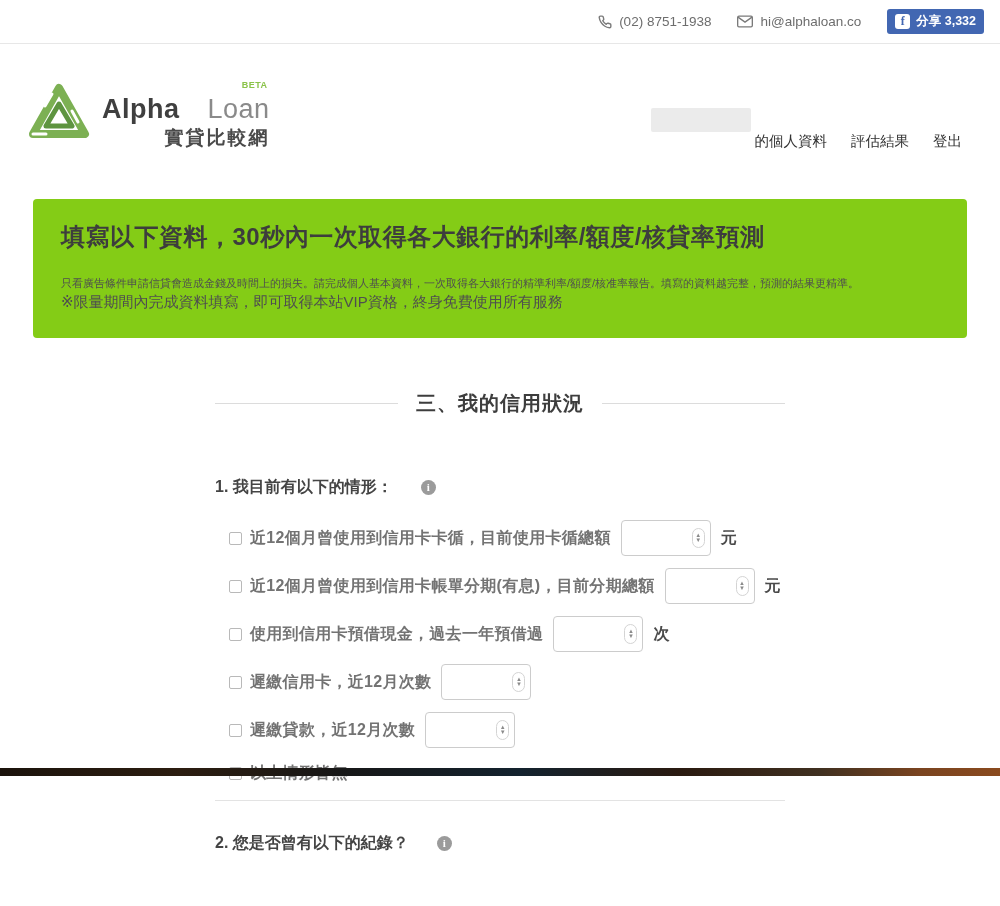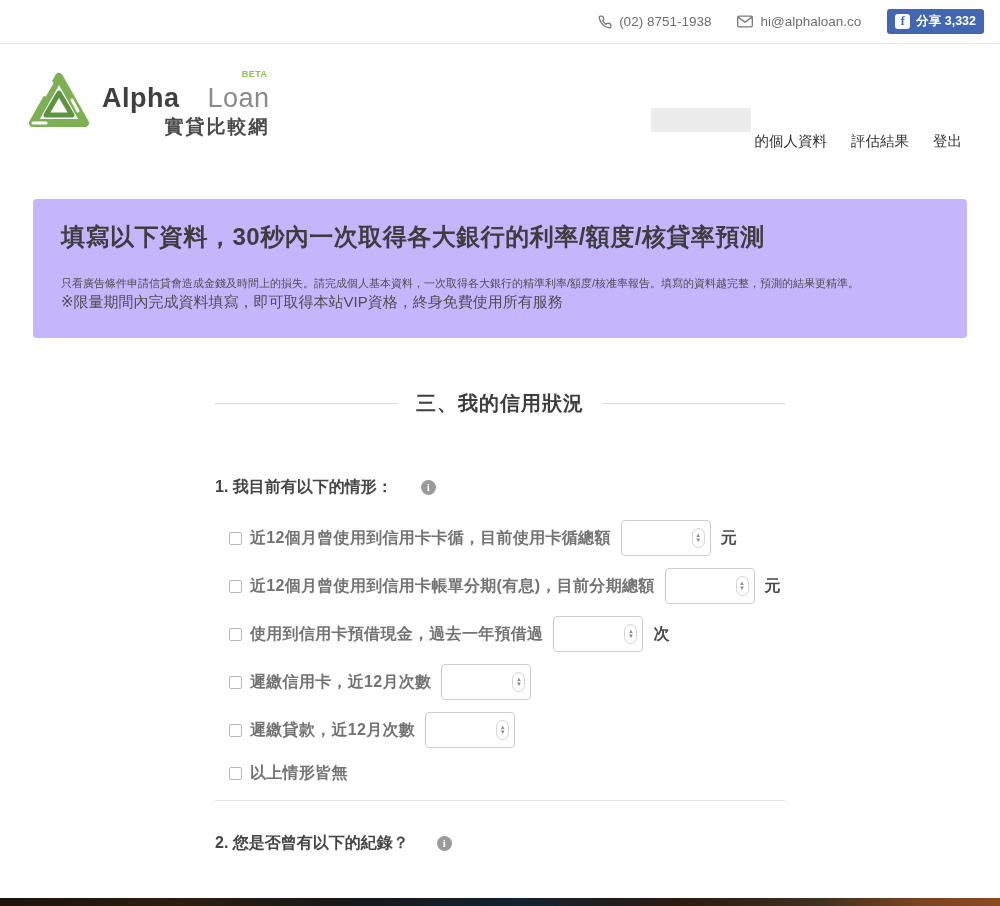--- a/index.html
+++ b/index.html
@@ -1,46 +1,46 @@
 <!DOCTYPE html>
 <html><head>
 <meta charset="utf-8">
 <style>
   * { margin:0; padding:0; box-sizing:border-box; }
   html,body { width:1000px; height:906px; background:#fff; overflow:hidden;
     font-family:"Liberation Sans","DejaVu Sans",sans-serif; color:#4a4a4a; }
-  .page { position:relative; width:1000px; height:906px; background:#fff; }
+  .page { position:relative; width:1000px; height:776px; background:#fff; }
 
   
   .topbar { height:44px; border-bottom:1px solid #e7e7e7; display:flex;
     align-items:center; justify-content:flex-end; padding-right:16px; gap:26px; }
   .topbar .contact { display:flex; align-items:center; gap:7px; font-size:13.5px; color:#6d6d6d; }
   .topbar svg { display:block; }
   .fb-btn { display:flex; align-items:center; gap:6px; background:#4267B2;
     border-radius:3px; padding:4px 8px; color:#fff; font-size:12.5px; font-weight:700; cursor:pointer; }
   .fb-logo { width:15px; height:15px; background:#fff; border-radius:3px; color:#4267B2;
     font-weight:700; font-size:12px; line-height:15px; text-align:center;
     font-family:"Liberation Serif","DejaVu Serif",serif; }
 
   
-  .header { display:flex; align-items:center; justify-content:space-between;
+  .header { display:flex; align-items:flex-end; justify-content:space-between;
     padding:14px 38px 0 26px; }
   .brand { display:flex; align-items:center; gap:10px; }
   .brand-text { position:relative; padding-top:14px; }
   .beta { position:absolute; top:0; right:2px; color:#8bc34a; font-size:9px;
     font-weight:700; letter-spacing:.5px; }
   .brand-line1 { font-size:27px; font-weight:700; color:#3f3f3f; letter-spacing:.5px; }
   .brand-line1 .loan { color:#8a8a8a; font-weight:400;margin-left:28px; }
   .brand-line2 { font-size:19px; font-weight:700; color:#4a4a4a; letter-spacing:2px; text-align:right; }
   .nav { display:flex; align-items:center; gap:24px; margin-top:30px; font-size:14.5px; }
   .nav a { color:#333; text-decoration:none; font-weight:400; cursor:pointer;margin-top:44px; }
   .blur-name { width:100px; height:24px; background:#ebebeb; border-radius:2px; margin-right:-20px; }
 
   
-  .jumbotron { margin:48px 33px 0 33px; background:#c4b5fd; border-radius:4px;
+  .jumbotron { margin:48px 33px 0 33px; background:#84cc16; border-radius:4px;
     padding:22px 28px 26px 28px; }
   .jumbotron h1 { font-size:24px; font-weight:700; color:#3d3d3d; letter-spacing:.5px; }
   .jumbotron p.body { margin-top:21px; font-size:11px; line-height:1.75; color:#4f4f4f; }
   .jumbotron p.note { font-size:15px; color:#4f4f4f; }
 
   
   .section-title { width:570px; margin:52px auto 0 auto; display:flex; align-items:center; gap:18px; }
   .section-title .line { flex:1; height:1px; background:#dcdcdc; }
   .section-title .txt { font-size:20px; font-weight:700; color:#3d3d3d; letter-spacing:1px; }
 

